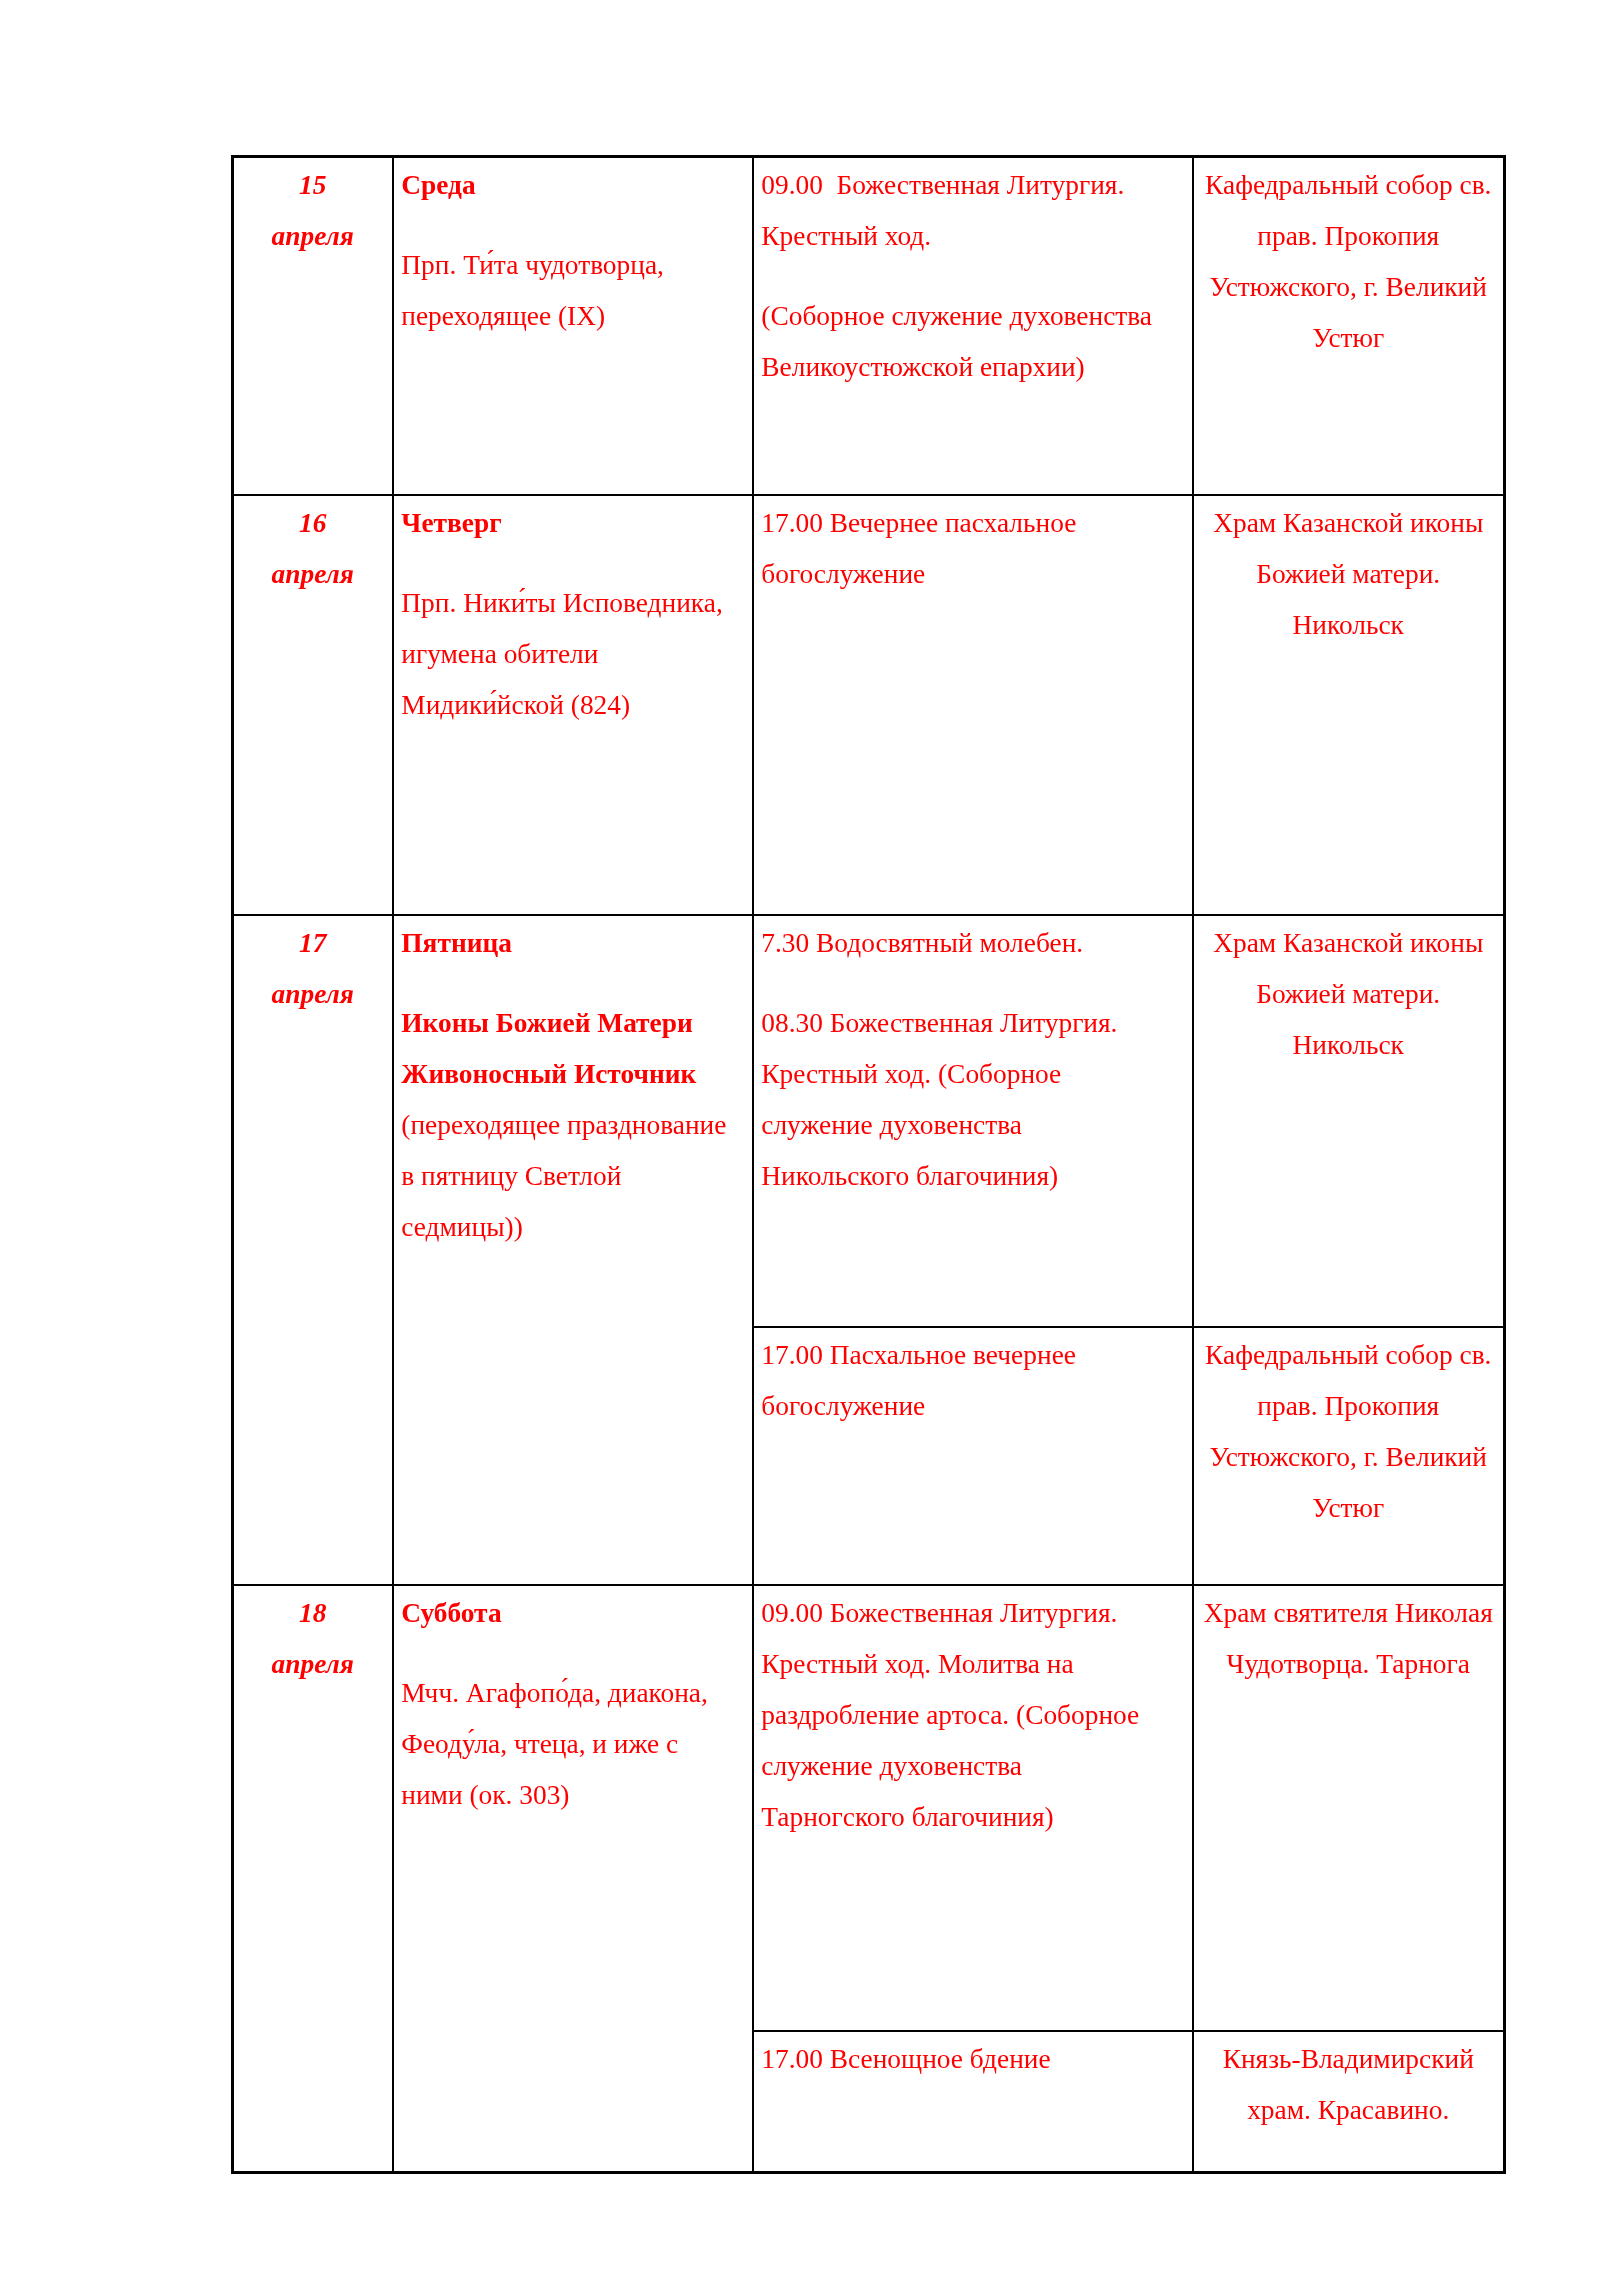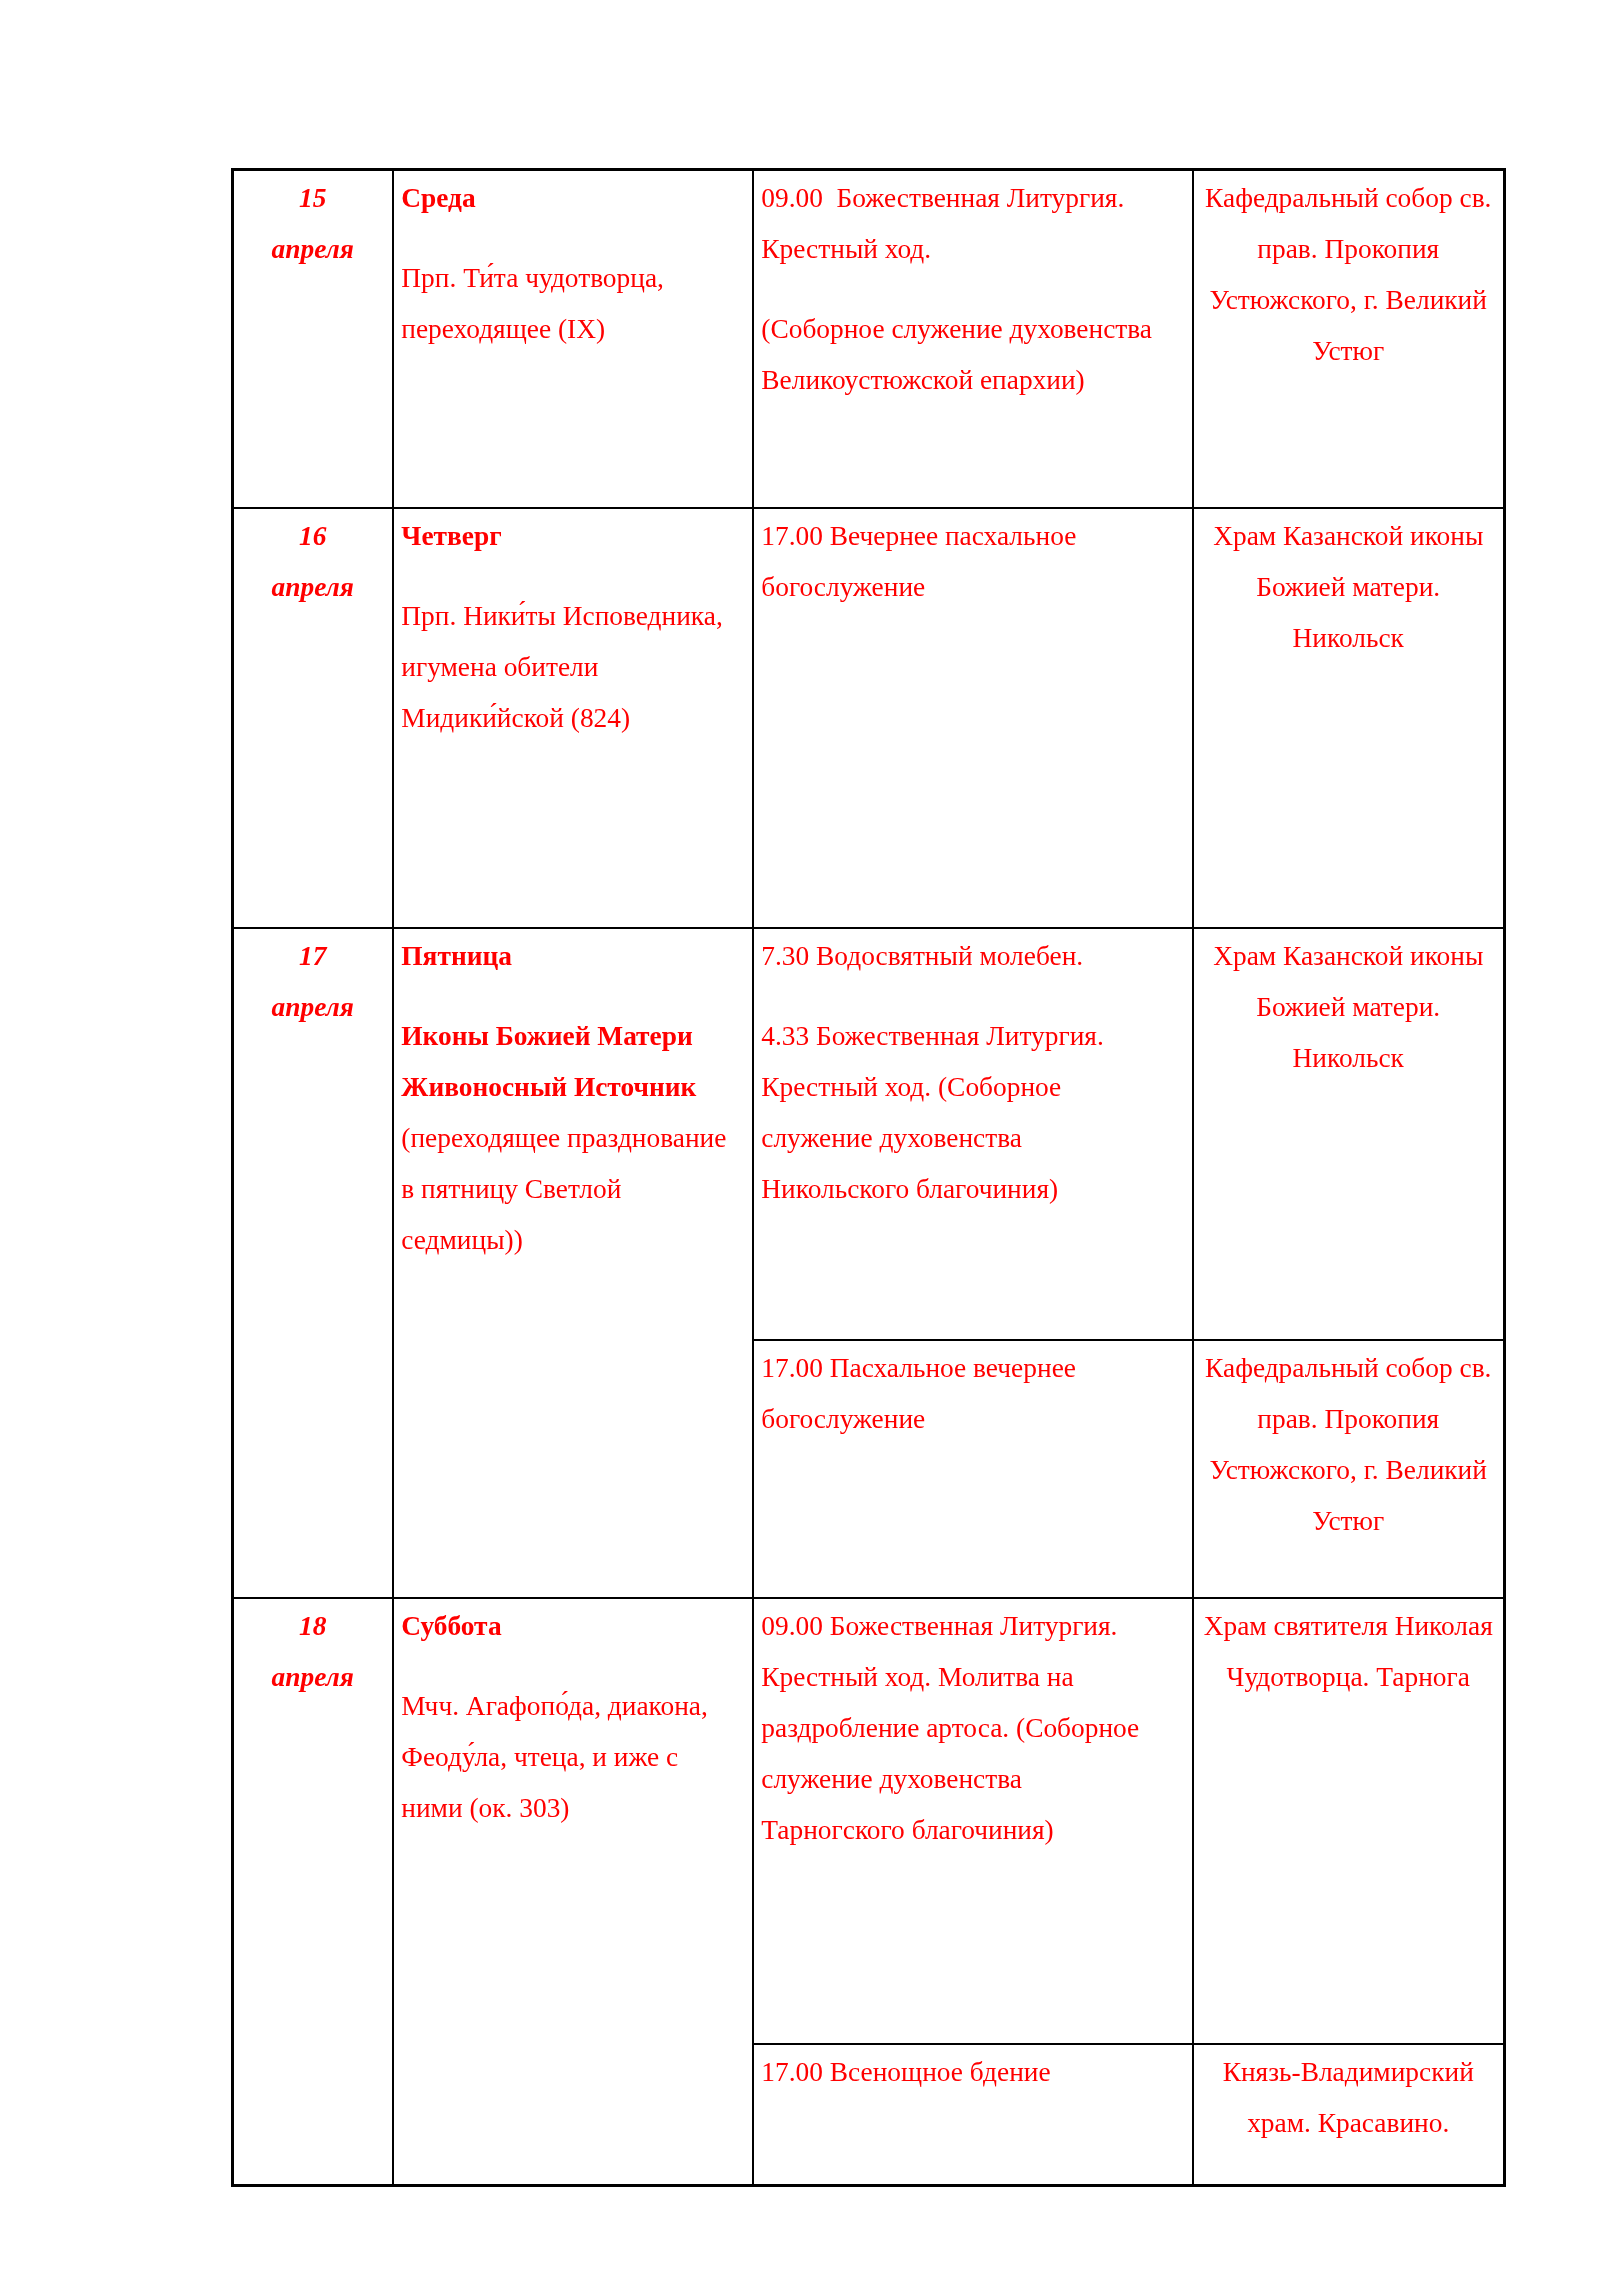--- a/index.html
+++ b/index.html
@@ -13,21 +13,21 @@
     width:1621px;
     height:2293px;
     background:var(--paper);
     position:relative;
     font-family:"Liberation Serif","DejaVu Serif",serif;
     color:var(--ink);
   }
   table.sched{
     position:absolute;
     left:231px;
-    top:168px;
+    top:155px;
     width:1271px;
     border-collapse:collapse;
     table-layout:fixed;
     border:3.9px solid var(--line);
   }
   td{
     border:2.9px solid var(--line);
     vertical-align:top;
     padding:2px 7.8px 9.8px 7.8px;
     font-size:27.4px;
@@ -109,21 +109,21 @@
       <p>17</p>
       <p>апреля</p>
     </td>
     <td class="c-day" rowspan="2">
       <p class="weekday">Пятница</p>
       <p class="feast-title gap">Иконы Божией Матери Живоносный Источник</p>
       <p>(переходящее празднование в пятницу Светлой седмицы))</p>
     </td>
     <td class="c-svc">
       <p>7.30 Водосвятный молебен.</p>
-      <p class="gap">4.33 Божественная Литургия. Крестный ход. (Соборное служение духовенства Никольского благочиния)</p>
+      <p class="gap">08.30 Божественная Литургия. Крестный ход. (Соборное служение духовенства Никольского благочиния)</p>
     </td>
     <td class="c-loc">
       <p>Храм Казанской иконы Божией матери. Никольск</p>
     </td>
   </tr>
   <tr class="h263">
     <td class="c-svc">
       <p>17.00 Пасхальное вечернее богослужение</p>
     </td>
     <td class="c-loc">

